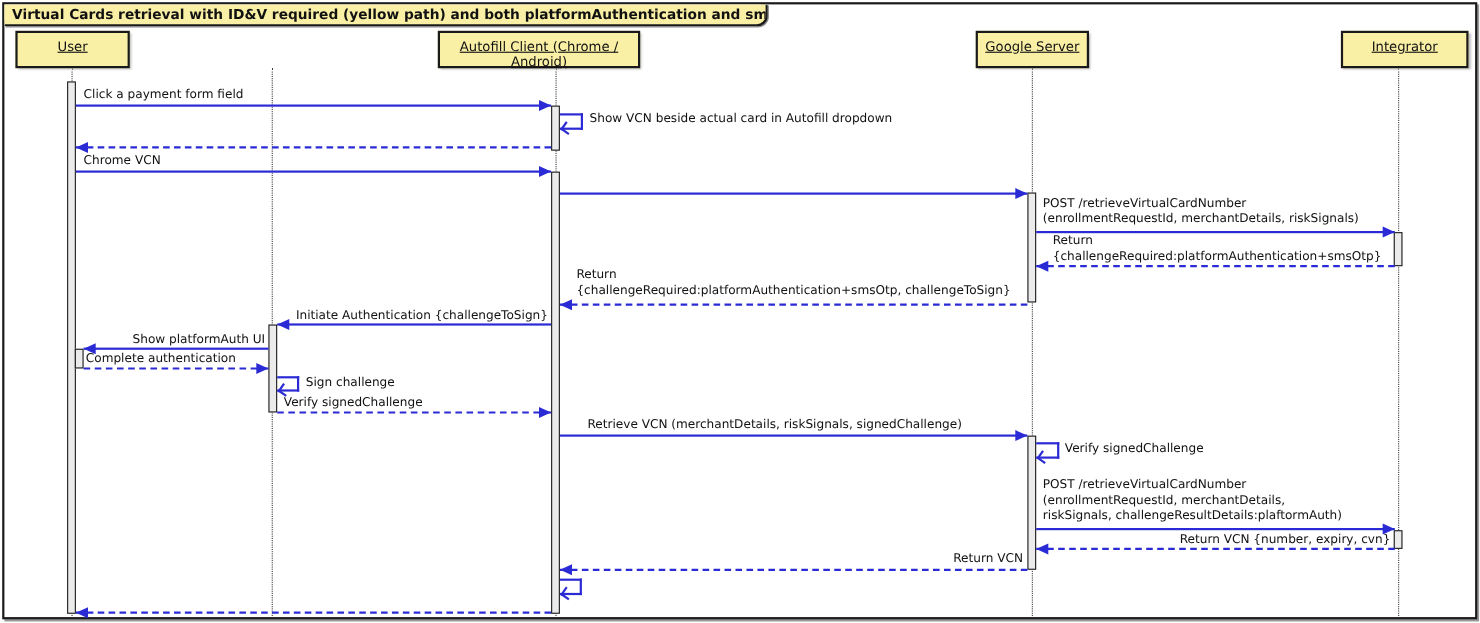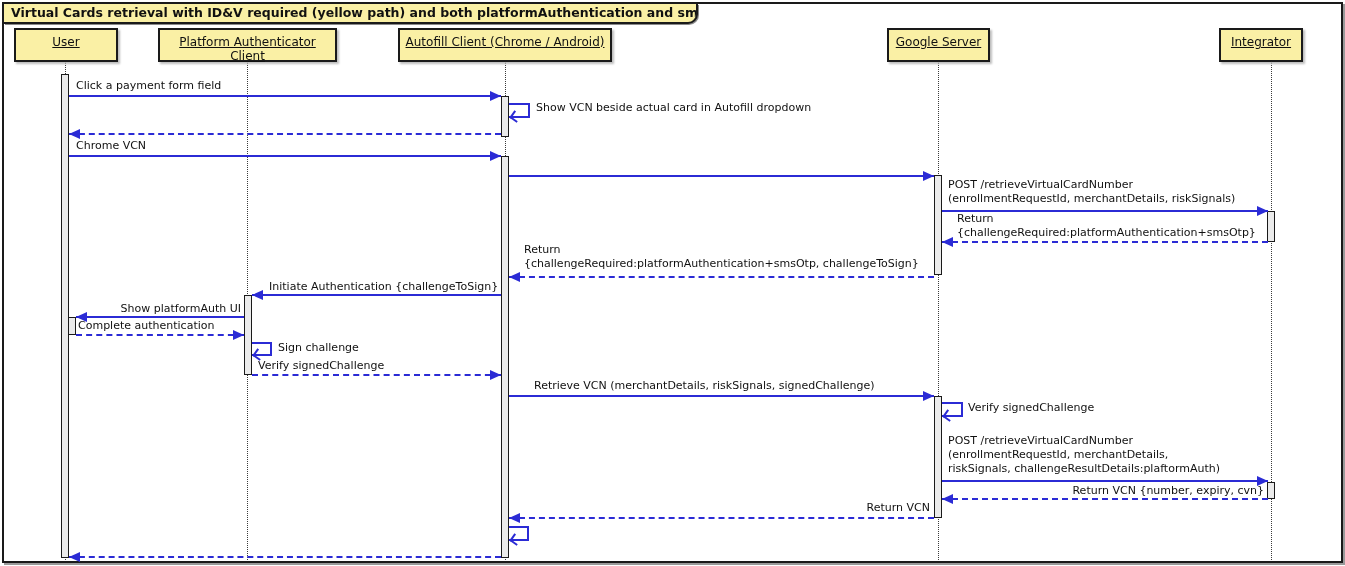--- a/index.html
+++ b/index.html
@@ -48,24 +48,23 @@
     <span>Virtual Cards retrieval with ID&amp;V required (yellow path) and both platformAuthentication and smsOtp returned</span>
   </div>
 
   <div class="lifeline" style="left:65px;"></div>
   <div class="lifeline" style="left:247px;"></div>
   <div class="lifeline" style="left:505px;"></div>
   <div class="lifeline" style="left:938px;"></div>
   <div class="lifeline" style="left:1271px;"></div>
 
   <div class="participant" style="left:14px;width:104px;"><span>User</span></div>
-  <div class="participant" style="left:158px;width:179px;"><span>Platform Authenticator Client</span></div>
-  <div class="participant" style="left:398px;width:214px;"><span>Autofill Client (Chrome / Android)</span></div>
+  <div class="participant" style="left:398px;width:184px;"><span>Autofill Client (Chrome / Android)</span></div>
   <div class="participant" style="left:887px;width:103px;"><span>Google Server</span></div>
-  <div class="participant" style="left:1219px;width:84px;"><span>Integrator</span></div>
+  <div class="participant" style="left:1219px;width:116px;"><span>Integrator</span></div>
 
   <div class="act" style="left:61px;top:74px;height:484px;"></div>
   <div class="act" style="left:68px;top:317px;height:18px;"></div>
   <div class="act" style="left:244px;top:295px;height:80px;"></div>
   <div class="act" style="left:501px;top:96px;height:41px;"></div>
   <div class="act" style="left:501px;top:156px;height:402px;"></div>
   <div class="act" style="left:934px;top:175px;height:100px;"></div>
   <div class="act" style="left:934px;top:396px;height:122px;"></div>
   <div class="act" style="left:1267px;top:211px;height:31px;"></div>
   <div class="act" style="left:1267px;top:482px;height:17px;"></div>

